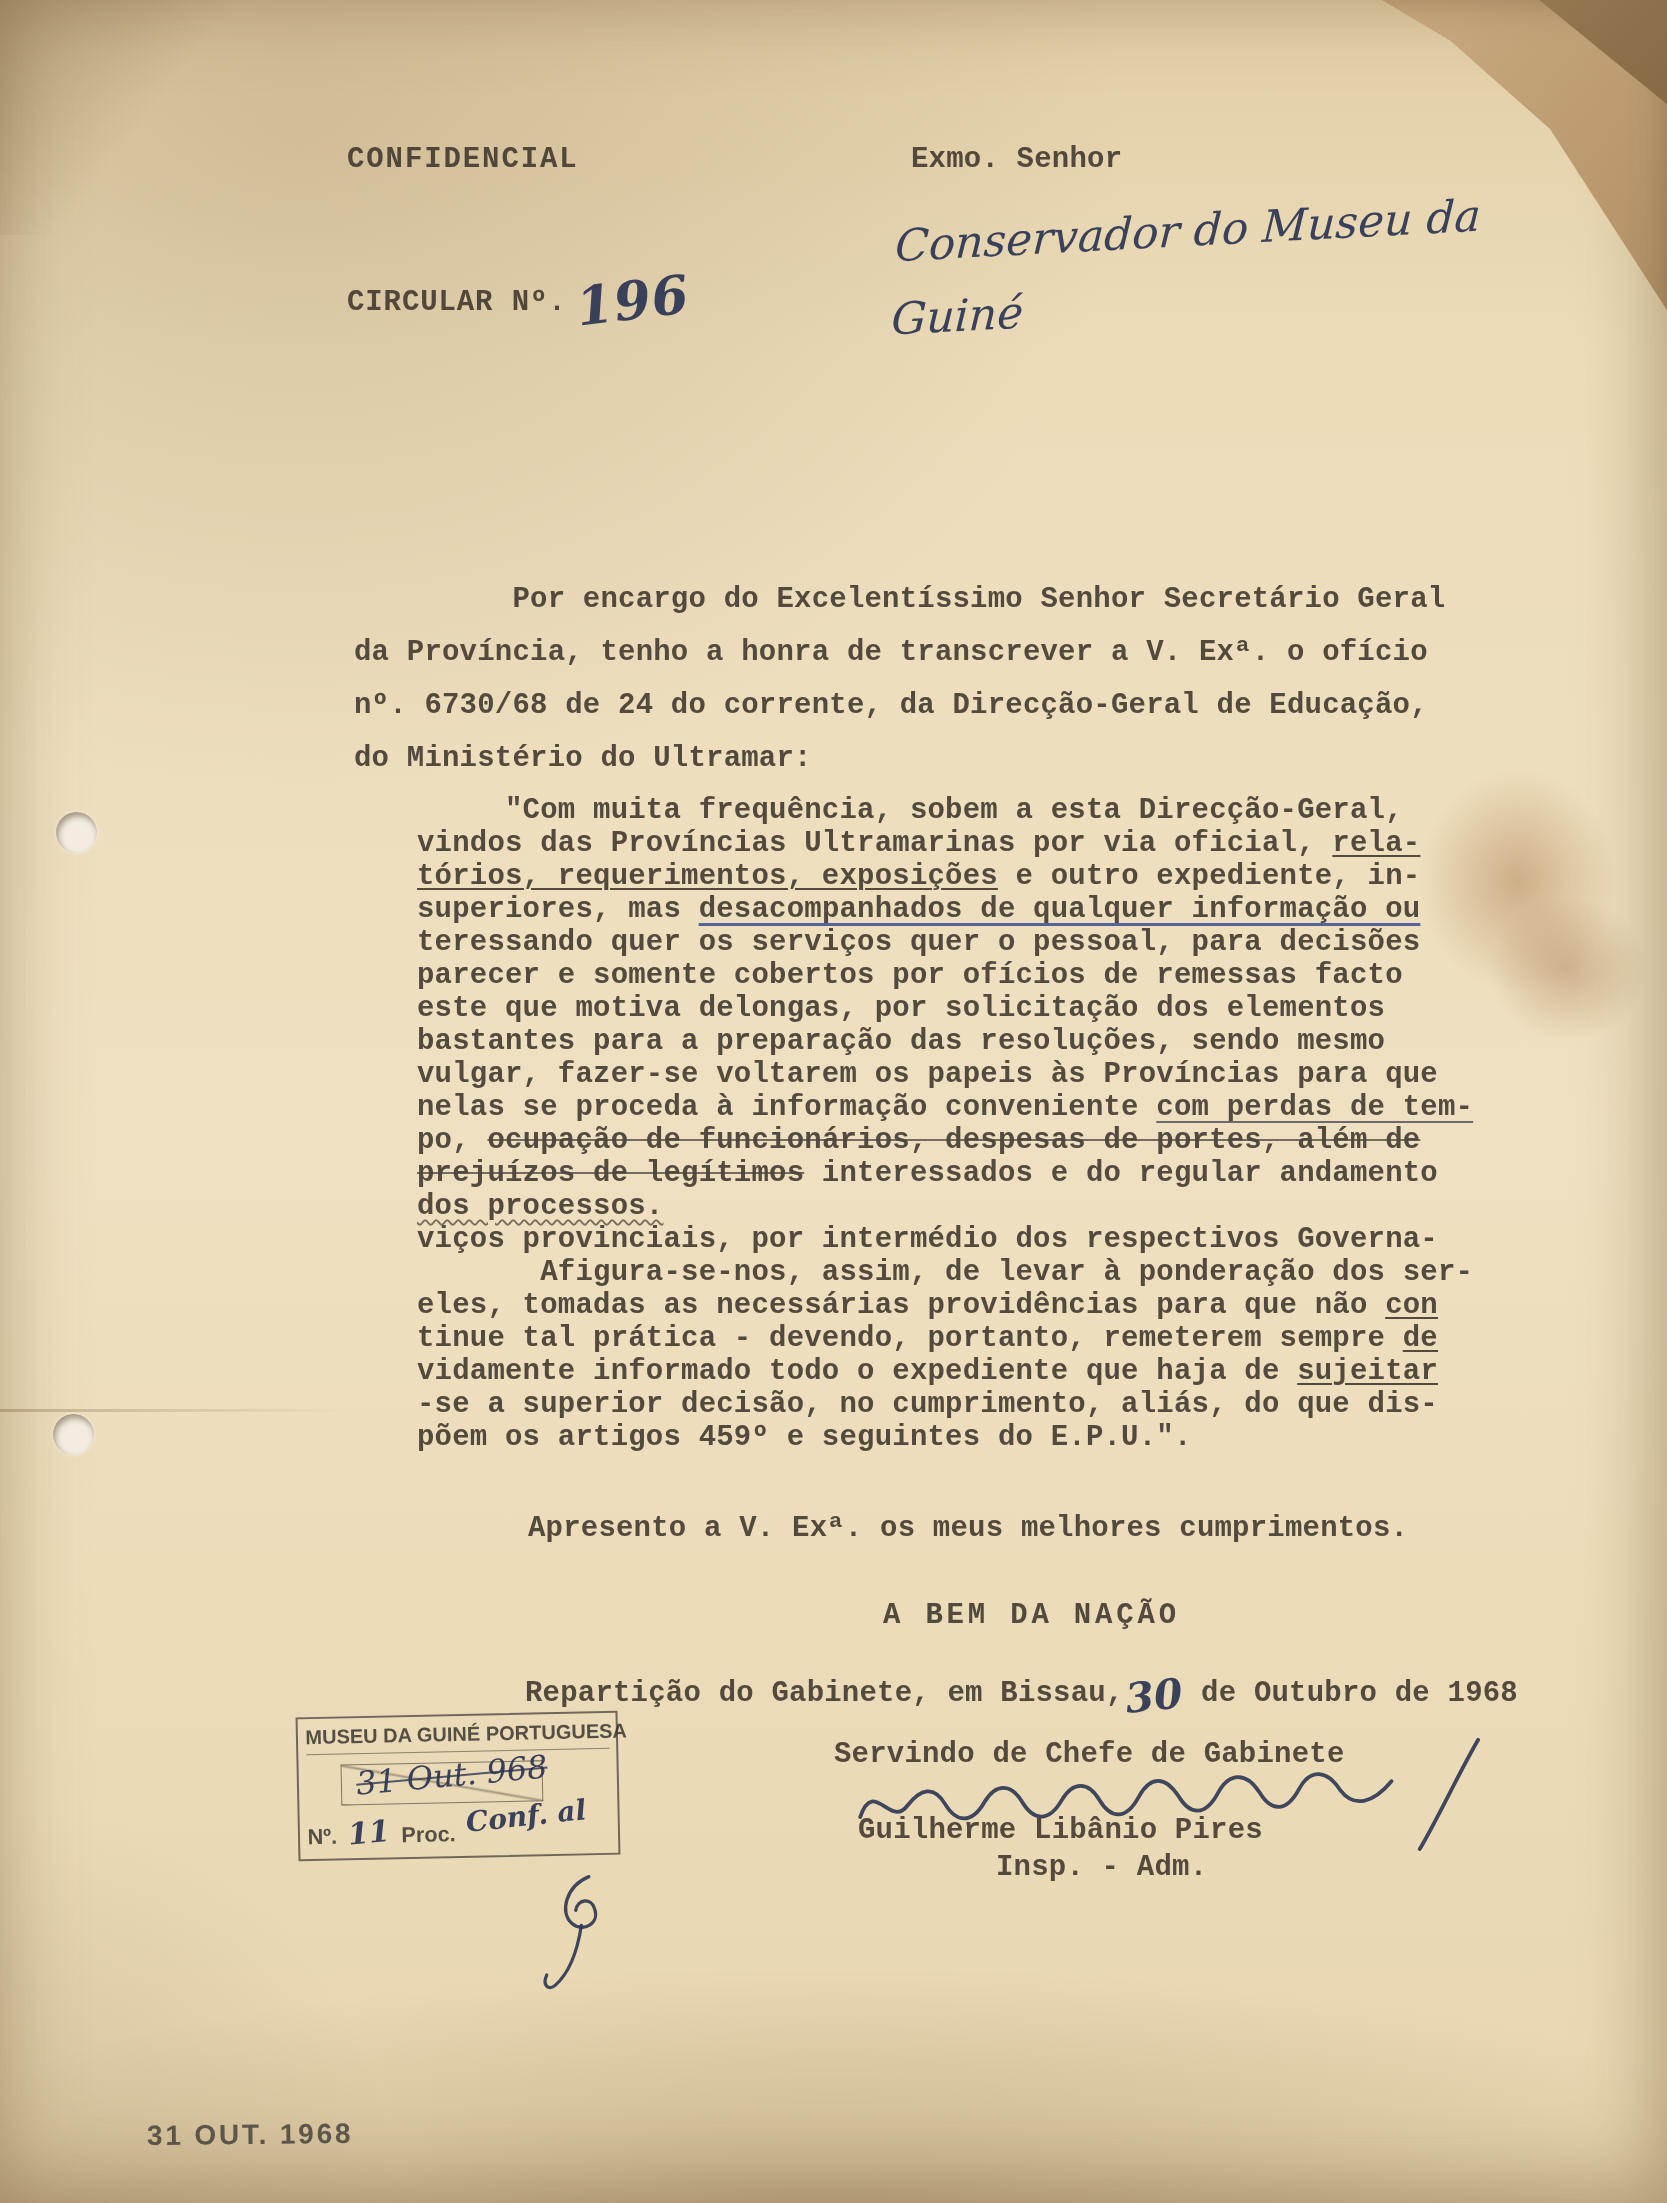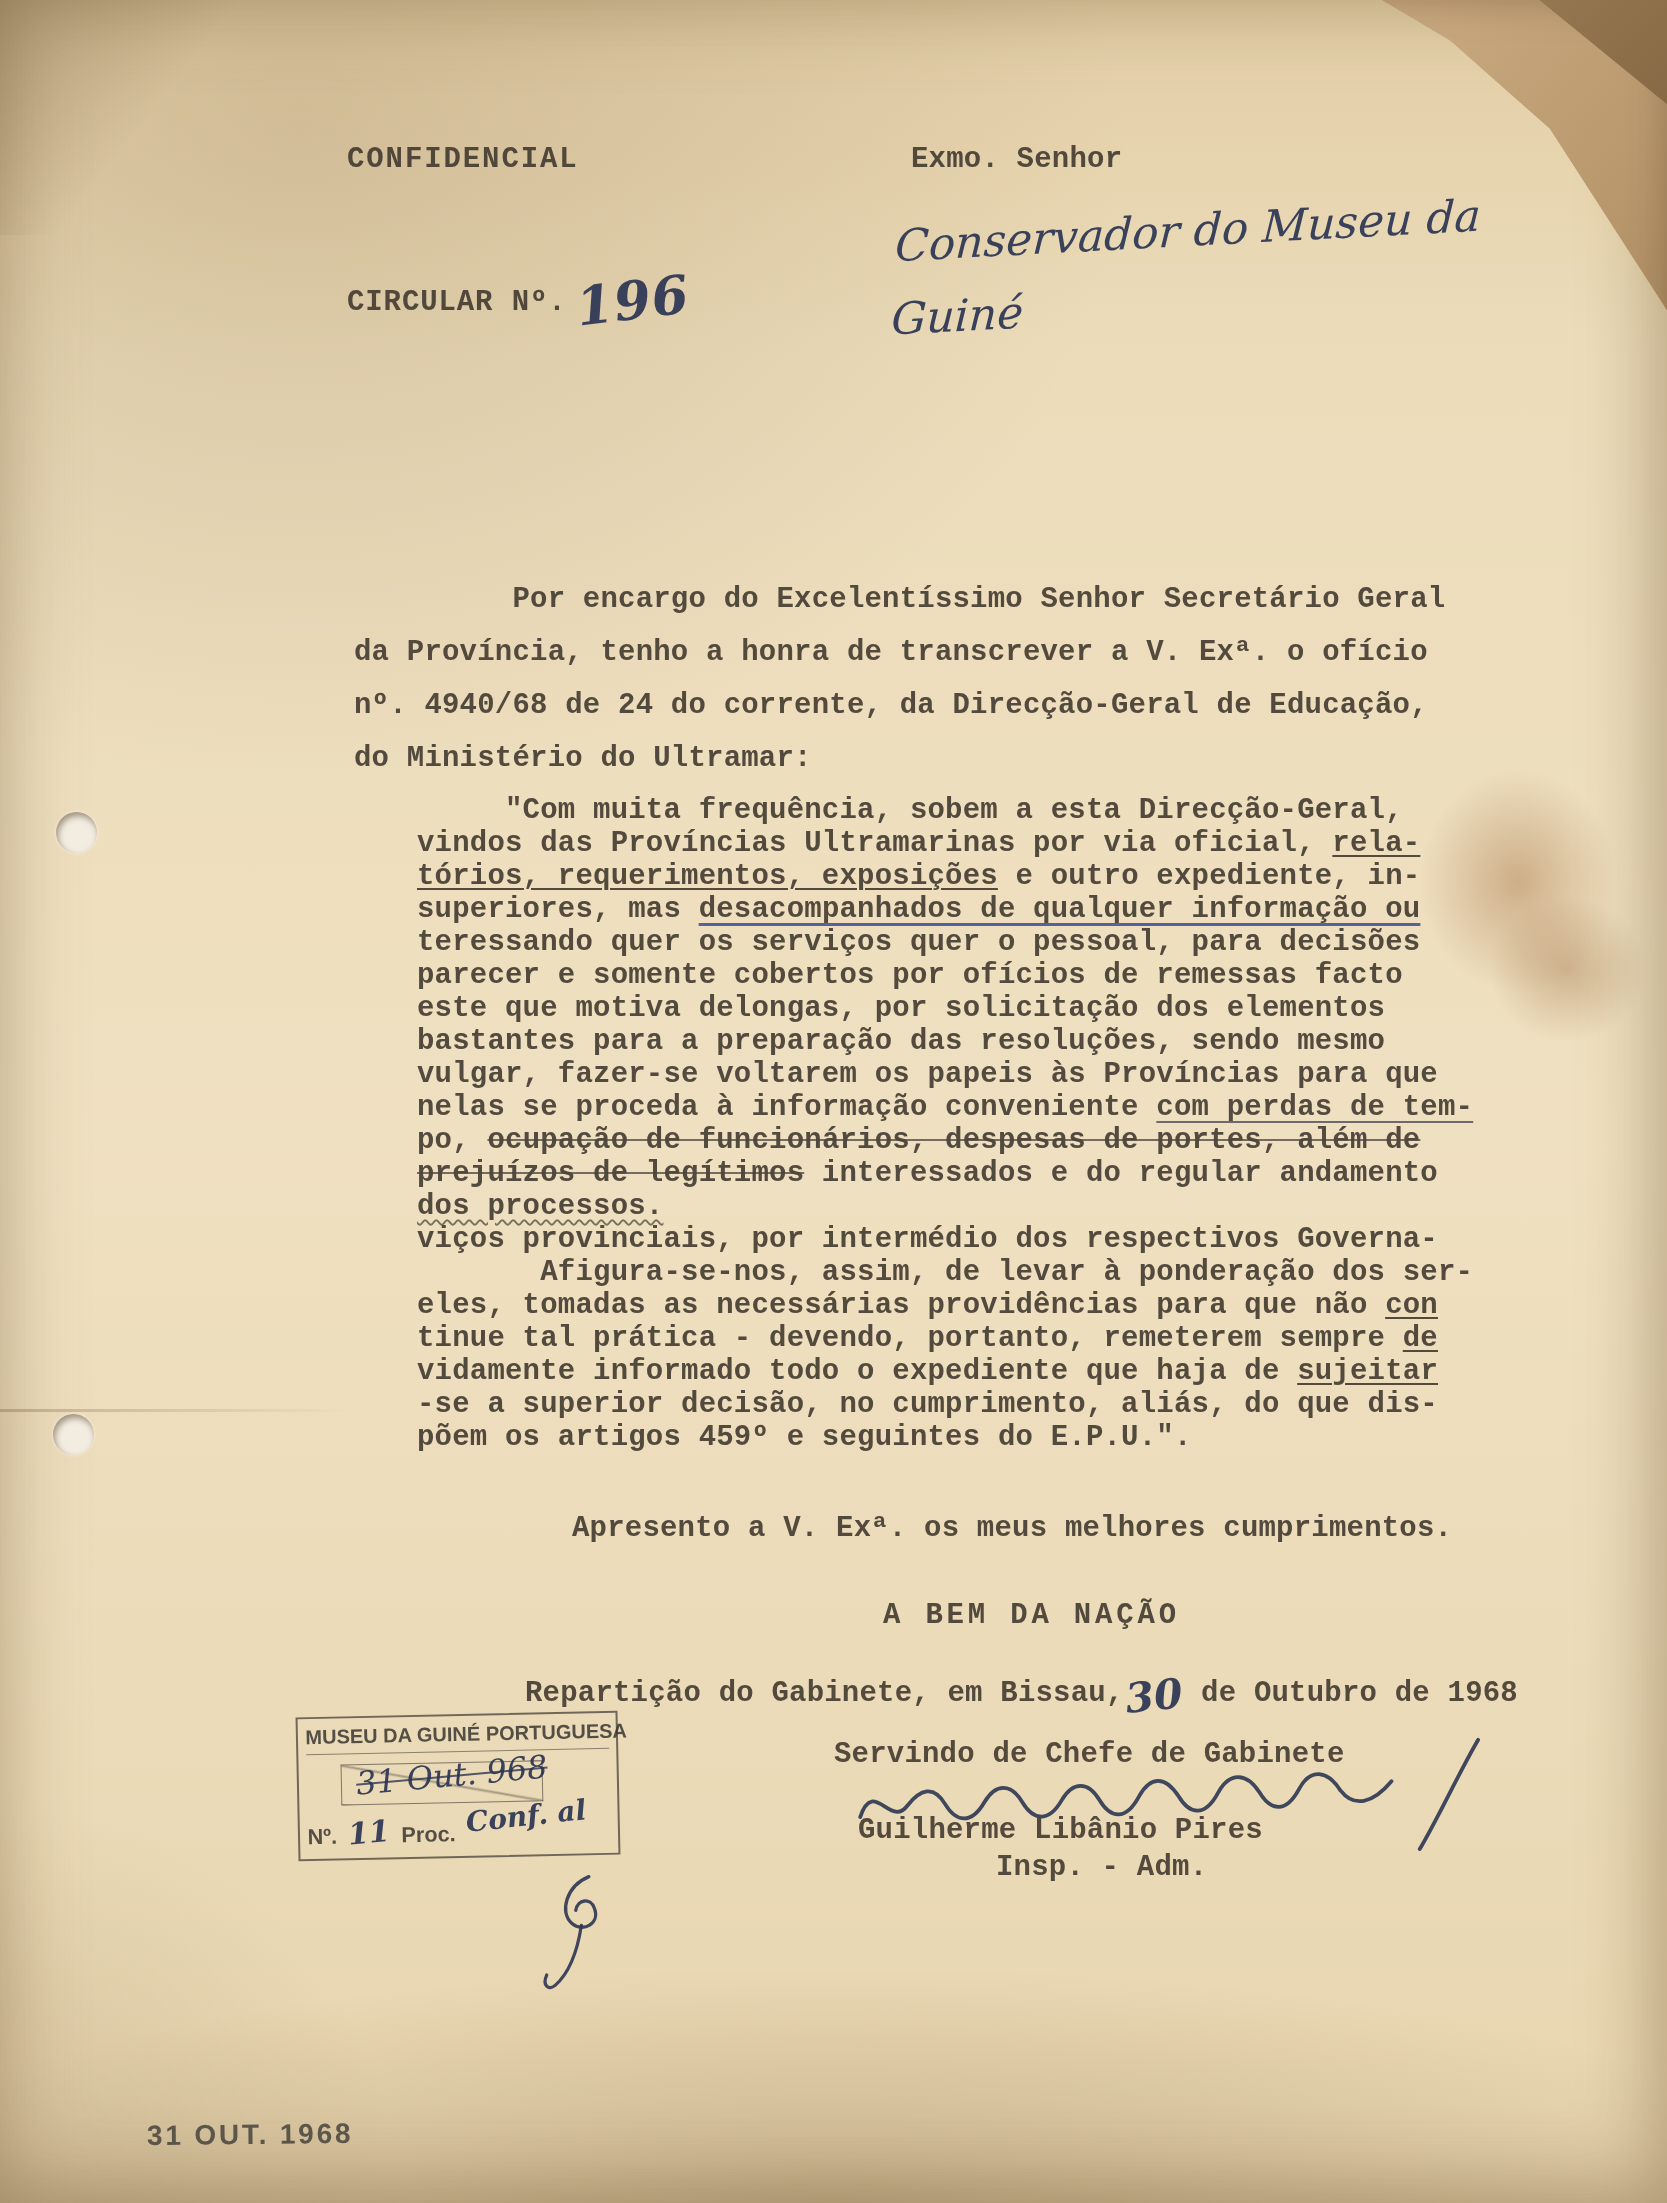--- a/index.html
+++ b/index.html
@@ -57,21 +57,21 @@
 
   .quote { left:417px; top:794px; }
   .quote .tline { line-height:33px; }
 
   .u  { text-decoration:underline; text-decoration-thickness:1.9px; text-underline-offset:3.8px; }
   .ub { text-decoration:underline; text-decoration-color:rgba(58,78,150,0.85); text-decoration-thickness:2.8px; text-underline-offset:5.6px; }
   .up { text-decoration:underline; text-decoration-color:rgba(66,66,80,0.75); text-decoration-thickness:1.9px; text-underline-offset:5.6px; }
   .uw { text-decoration:underline wavy; text-decoration-color:rgba(70,62,52,0.7); text-decoration-thickness:1.9px; text-underline-offset:4.7px; }
   .st { text-decoration:line-through; text-decoration-color:rgba(75,70,62,0.75); text-decoration-thickness:1.9px; }
 
-  .closing  { left:528px; top:1512px;margin-left:44px; }
+  .closing  { left:528px; top:1512px; }
   .motto    { left:883px; top:1599px; letter-spacing:3.8px; }
   .dateline { left:525px; top:1672px; white-space:pre; }
   .day { display:inline-block; width:60px; text-align:center; font-size:41px;
          vertical-align:-9.4px; transform:rotate(-6deg); }
   .role     { left:834px; top:1738px; }
   .sig-name { left:858px; top:1814px; }
   .sig-title{ left:996px; top:1851px; }
 
   .signature { position:absolute; left:847px; top:1734px; width:650px; height:119px; }
   .signature path, .flourish path { stroke:rgba(44,54,82,0.9); fill:none; stroke-linecap:round; }
@@ -115,21 +115,21 @@
   <div class="hand recipient">
       <div class="tline"><span>Conservador do Museu da</span></div>
       <div class="tline"><span>Guiné</span></div>
     </div>
 
   <div class="type circular"><span>CIRCULAR Nº.</span><span class="hand circ-no">196</span></div>
 
   <div class="type intro">
       <div class="tline"><span>         Por encargo do Excelentíssimo Senhor Secretário Geral</span></div>
       <div class="tline"><span>da Província, tenho a honra de transcrever a V. Exª. o ofício</span></div>
-      <div class="tline"><span>nº. 4940/68 de 24 do corrente, da Direcção-Geral de Educação,</span></div>
+      <div class="tline"><span>nº. 6730/68 de 24 do corrente, da Direcção-Geral de Educação,</span></div>
       <div class="tline"><span>do Ministério do Ultramar:</span></div>
     </div>
   <div class="type quote">
       <div class="tline"><span>     "Com muita frequência, sobem a esta Direcção-Geral,</span></div>
       <div class="tline"><span>vindos das Províncias Ultramarinas por via oficial, </span><span class="u">rela-</span></div>
       <div class="tline"><span class="u">tórios, requerimentos, exposições</span><span> e outro expediente, in-</span></div>
       <div class="tline"><span>superiores, mas </span><span class="ub">desacompanhados de qualquer informação ou</span></div>
       <div class="tline"><span>teressando quer os serviços quer o pessoal, para decisões</span></div>
       <div class="tline"><span>parecer e somente cobertos por ofícios de remessas facto</span></div>
       <div class="tline"><span>este que motiva delongas, por solicitação dos elementos</span></div>

